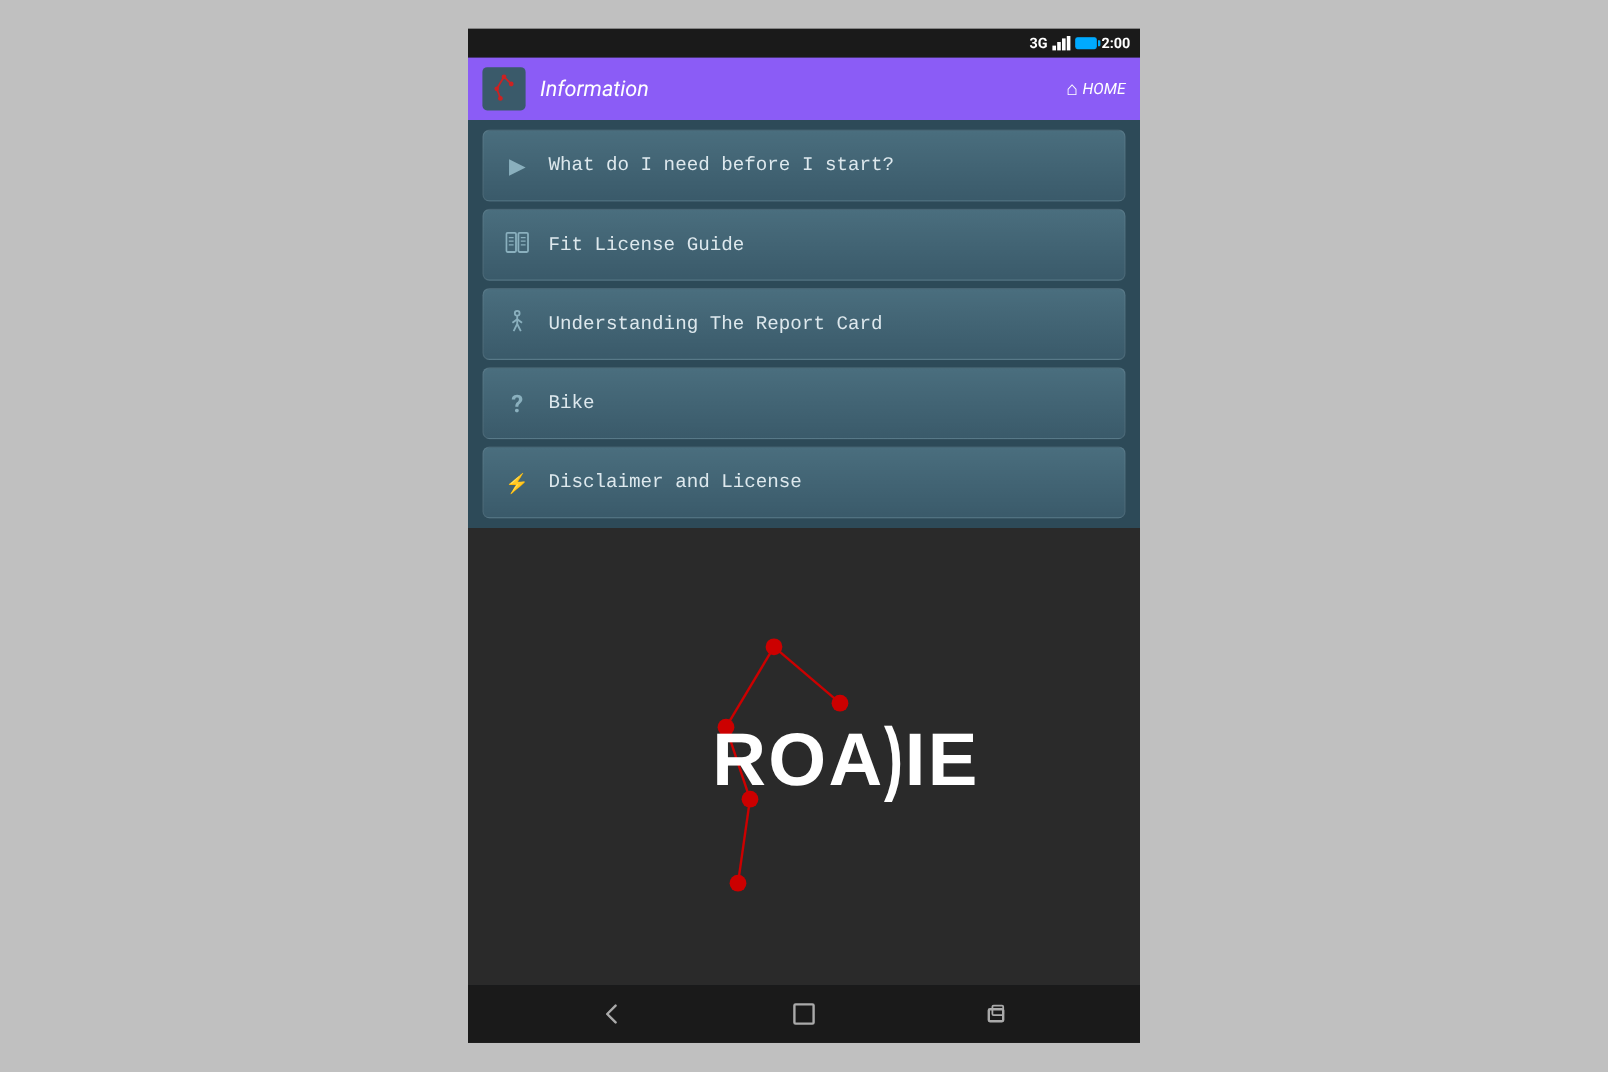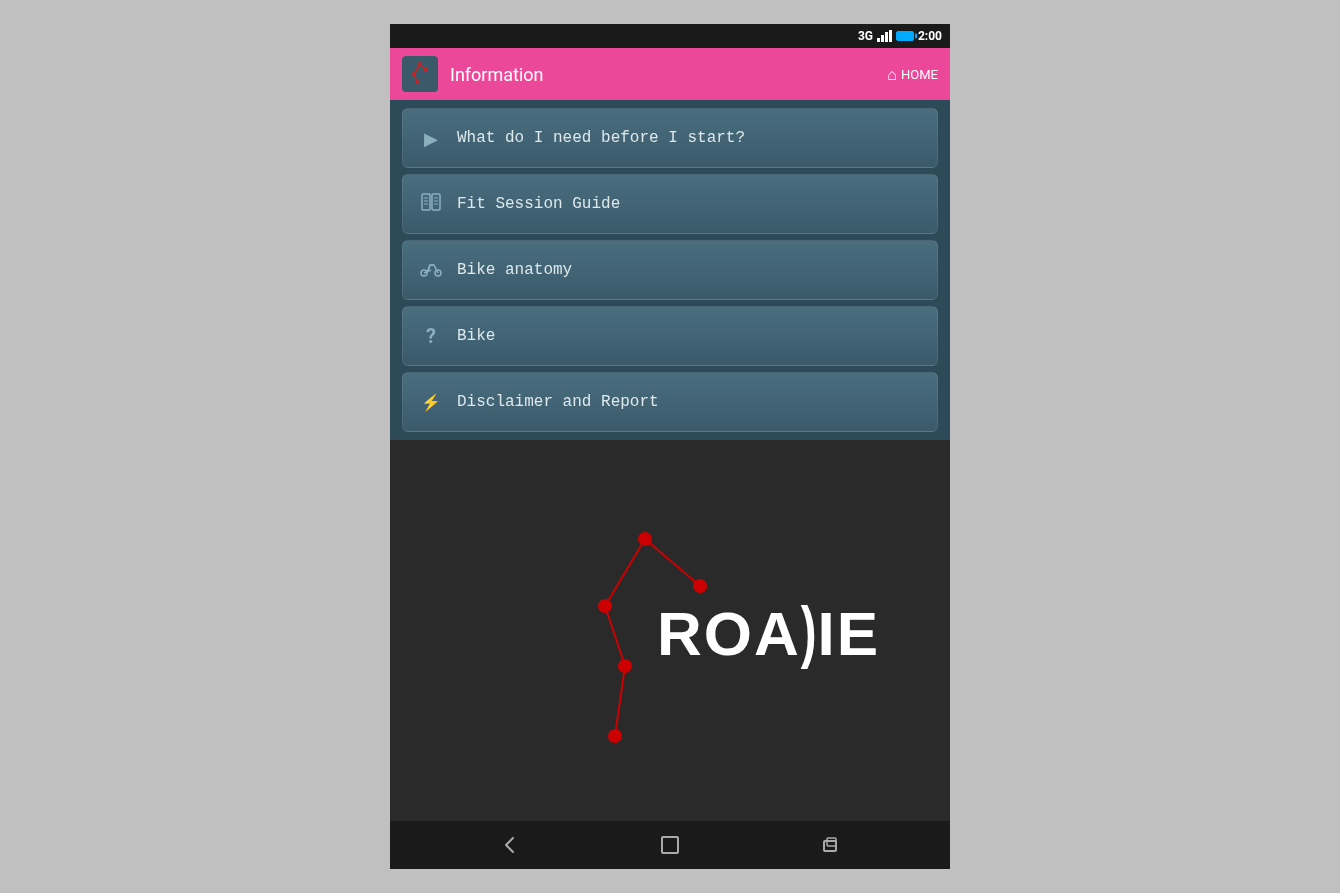--- a/index.html
+++ b/index.html
@@ -64,25 +64,26 @@
       transform: translateY(-50%);
       width: 2px;
       height: 5px;
       background: #00aaff;
       border-radius: 0 1px 1px 0;
     }
 
     
     .app-header {
       height: 52px;
-      background: #ec4899;
+      background: #8b5cf6;
       display: flex;
       align-items: center;
       padding: 0 12px;
       flex-shrink: 0;
+      font-style: italic;
     }
 
     .app-logo {
       width: 36px;
       height: 36px;
       background: #3a5a6a;
       border-radius: 4px;
       display: flex;
       align-items: center;
       justify-content: center;
@@ -168,21 +169,21 @@
       position: relative;
       overflow: hidden;
     }
 
     .roadie-logo-container {
       position: relative;
       width: 420px;
       height: 240px;
       display: flex;
       align-items: center;
-      justify-content: flex-end;
+      justify-content: center;
     }
 
     .figure-svg {
       position: absolute;
       left: 0;
       top: 0;
       width: 100%;
       height: 100%;
     }
 
@@ -272,46 +273,46 @@
             <rect x="1" y="1" width="8" height="16" rx="1" stroke="#8ab0be" stroke-width="1.5" fill="none"></rect>
             <rect x="11" y="1" width="8" height="16" rx="1" stroke="#8ab0be" stroke-width="1.5" fill="none"></rect>
             <line x1="3" y1="5" x2="7" y2="5" stroke="#8ab0be" stroke-width="1"></line>
             <line x1="3" y1="8" x2="7" y2="8" stroke="#8ab0be" stroke-width="1"></line>
             <line x1="3" y1="11" x2="7" y2="11" stroke="#8ab0be" stroke-width="1"></line>
             <line x1="13" y1="5" x2="17" y2="5" stroke="#8ab0be" stroke-width="1"></line>
             <line x1="13" y1="8" x2="17" y2="8" stroke="#8ab0be" stroke-width="1"></line>
             <line x1="13" y1="11" x2="17" y2="11" stroke="#8ab0be" stroke-width="1"></line>
           </svg>
         </span>
-        <span class="menu-label">Fit Session Guide</span>
-      </div>
-
+        <span class="menu-label">Fit License Guide</span>
+      </div>
 
       <div class="menu-item">
         <span class="menu-icon">
-          <svg width="22" height="16" viewBox="0 0 22 16" fill="none">
-            <circle cx="4" cy="12" r="3" stroke="#8ab0be" stroke-width="1.5" fill="none"></circle>
-            <circle cx="18" cy="12" r="3" stroke="#8ab0be" stroke-width="1.5" fill="none"></circle>
-            <path d="M7 12 L10 4 L14 4 L18 12" stroke="#8ab0be" stroke-width="1.5" fill="none"></path>
-            <path d="M10 4 L7 12" stroke="#8ab0be" stroke-width="1.5"></path>
-            <line x1="10" y1="4" x2="14" y2="4" stroke="#8ab0be" stroke-width="1.5"></line>
-            <line x1="4" y1="12" x2="11" y2="9" stroke="#8ab0be" stroke-width="1.5"></line>
+          <svg width="20" height="20" viewBox="0 0 20 20" fill="none">
+            <circle cx="10" cy="3" r="2" stroke="#8ab0be" stroke-width="1.5" fill="none"></circle>
+            <line x1="10" y1="5" x2="10" y2="12" stroke="#8ab0be" stroke-width="1.5"></line>
+            <line x1="10" y1="8" x2="6" y2="11" stroke="#8ab0be" stroke-width="1.5"></line>
+            <line x1="10" y1="8" x2="14" y2="11" stroke="#8ab0be" stroke-width="1.5"></line>
+            <line x1="10" y1="12" x2="7" y2="18" stroke="#8ab0be" stroke-width="1.5"></line>
+            <line x1="10" y1="12" x2="13" y2="18" stroke="#8ab0be" stroke-width="1.5"></line>
           </svg>
         </span>
-        <span class="menu-label">Bike anatomy</span>
-      </div>
+        <span class="menu-label">Understanding The Report Card</span>
+      </div>
+
 
       <div class="menu-item">
         <span class="menu-icon" style="font-size:20px; color:#8ab0be; font-weight:bold;">?</span>
         <span class="menu-label">Bike</span>
       </div>
 
       <div class="menu-item">
         <span class="menu-icon" style="font-size:16px; color:#8ab0be;">⚡</span>
-        <span class="menu-label">Disclaimer and Report</span>
+        <span class="menu-label">Disclaimer and License</span>
       </div>
 
     </div>
 
     <div class="logo-area">
       <div class="roadie-logo-container">
 
         <svg class="figure-svg" viewBox="0 0 420 240" xmlns="http://www.w3.org/2000/svg">
 
           <line x1="185" y1="28" x2="145" y2="95" stroke="#cc0000" stroke-width="2"></line>

